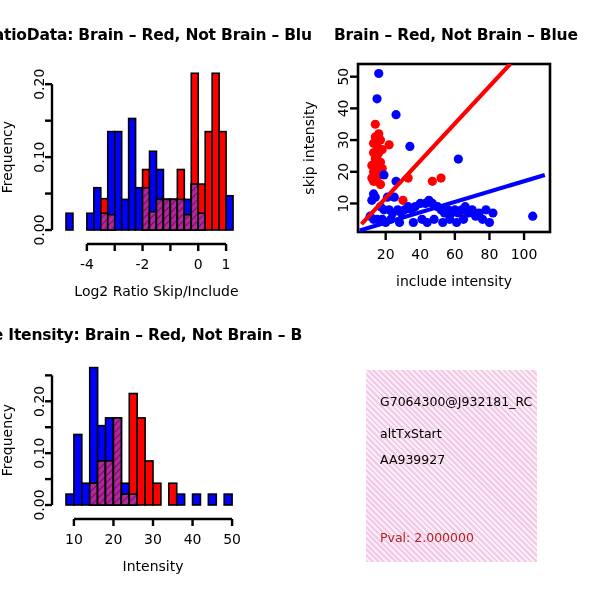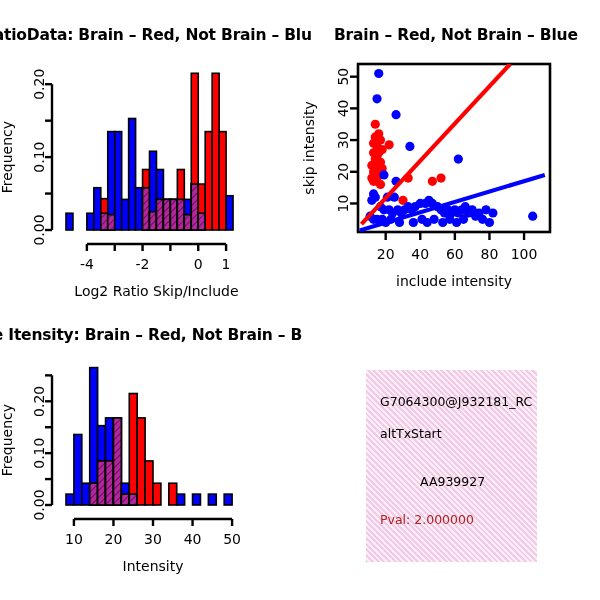--- a/index.html
+++ b/index.html
@@ -294,15 +294,15 @@
       <text x="192.54545454545456" y="189" text-anchor="middle" class="tick-lbl">40</text>
       <line x1="232.0909090909091" y1="164" x2="232.0909090909091" y2="171" stroke="#000" stroke-width="2.4"></line>
       <text x="232.0909090909091" y="189" text-anchor="middle" class="tick-lbl">50</text>
       <text x="153" y="216" text-anchor="middle" class="ax-lbl">Intensity</text>
     </svg>
 </div>
 
 <div class="infobox">
   <div class="line" style="top:24px;">G7064300@J932181_RC</div>
   <div class="line" style="top:56px;text-align:right;">altTxStart</div>
-  <div class="line" style="top:104px;margin-left:40px;">AA939927</div>
-  <div class="line" style="top:142px;color:#b22222;">Pval: 2.000000</div>
+  <div class="line" style="top:82px;">AA939927</div>
+  <div class="line" style="top:160px;color:#b22222;">Pval: 2.000000</div>
 </div>
 
 </body></html>

